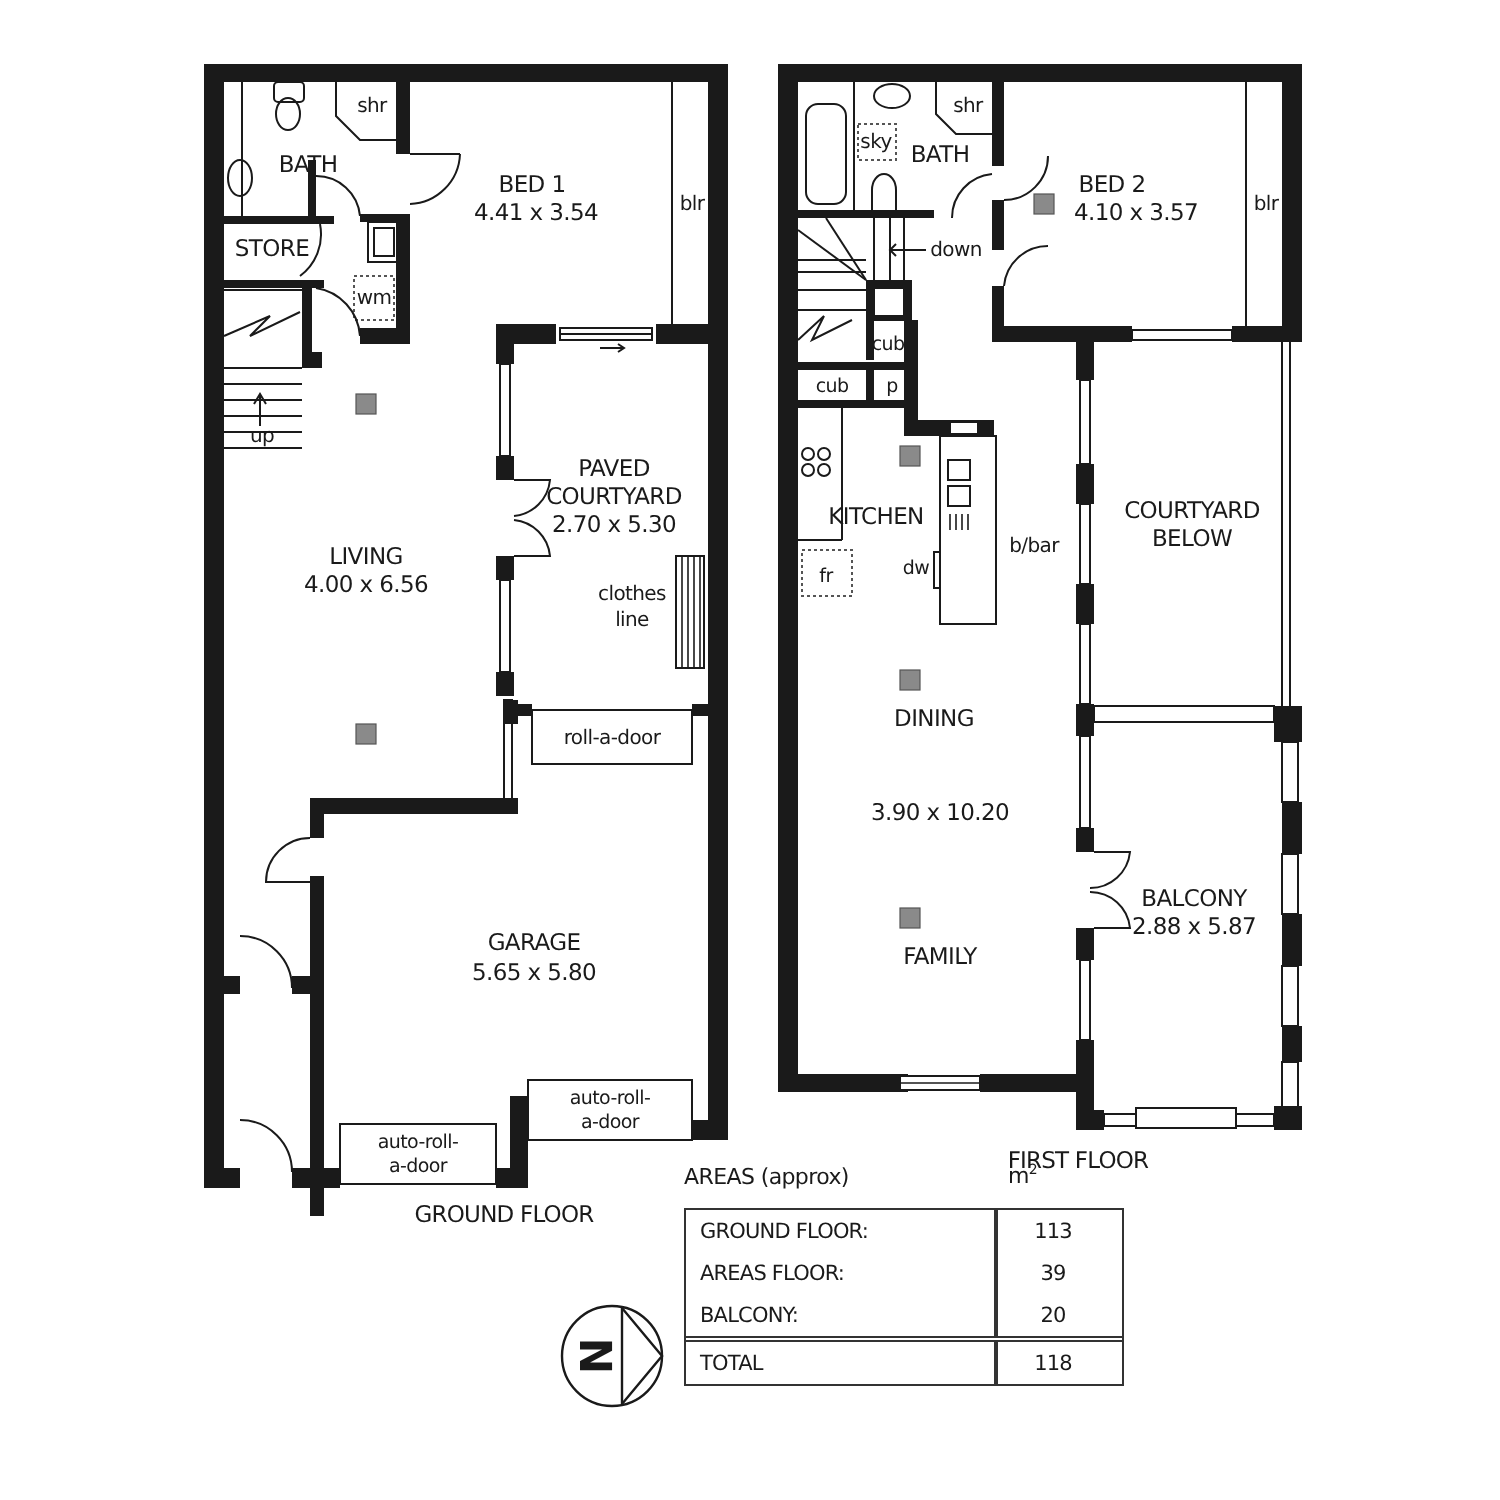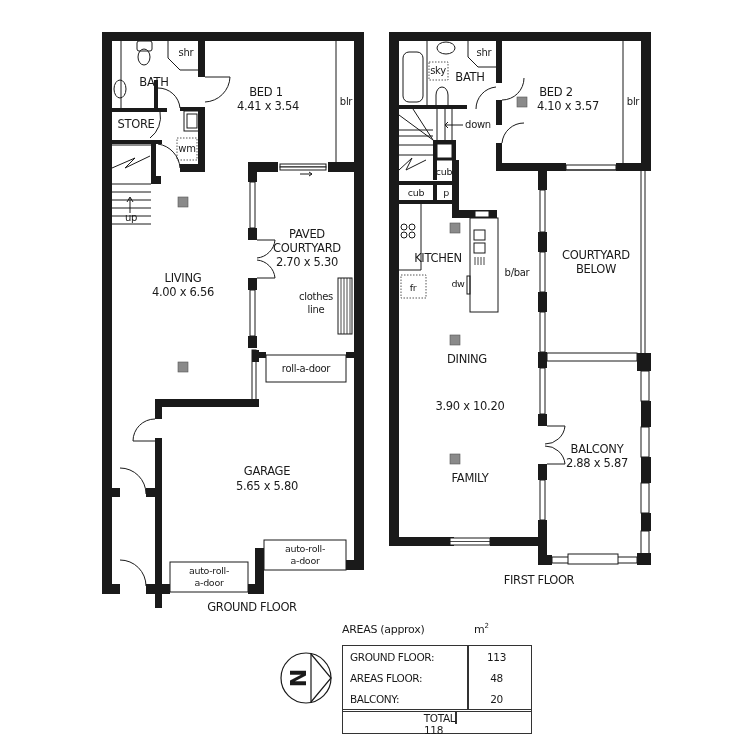--- a/index.html
+++ b/index.html
@@ -8,29 +8,29 @@
   svg { position: absolute; left: 0; top: 0; }
   .lbl { font-family: "DejaVu Sans", sans-serif; font-size: 11.5px; fill: #1a1a1a; text-anchor: middle; letter-spacing: -0.3px; }
   .lbl-sm { font-family: "DejaVu Sans", sans-serif; font-size: 10px; fill: #1a1a1a; text-anchor: middle; letter-spacing: -0.3px; }
   .lbl-xs { font-family: "DejaVu Sans", sans-serif; font-size: 9.5px; fill: #1a1a1a; text-anchor: middle; letter-spacing: -0.3px; }
   .floor-title { font-family: "DejaVu Sans", sans-serif; font-size: 11.5px; fill: #1a1a1a; text-anchor: middle; letter-spacing: -0.4px; }
   .wall { fill: #1a1a1a; }
   .thin { fill: none; stroke: #1a1a1a; stroke-width: 1; }
   .thin2 { fill: #fff; stroke: #1a1a1a; stroke-width: 1; }
   .dashed { fill: none; stroke: #555; stroke-width: 1; stroke-dasharray: 1.5 1.5; }
   .vent { fill: #8a8a8a; stroke: #555; stroke-width: 0.6; }
-  .areas-table { position: absolute; left: 342px; top: 616px; width: 190px; font-family: "DejaVu Sans", sans-serif; }
+  .areas-table { position: absolute; left: 342px; top: 575px; width: 220px; font-family: "DejaVu Sans", sans-serif; }
   .areas-head { display: flex; justify-content: space-between; font-size: 11px; letter-spacing: -0.3px; height: 20px; align-items: flex-end; }
   .areas-head .unit { width: 60px; text-align: left; position: relative; left: 2px; }
   .areas-head sup { font-size: 7px; }
   .areas-box { border: 1.5px solid #333; margin-top: 9px; }
   .areas-row { display: flex; font-size: 10.5px; letter-spacing: -0.4px; height: 21px; align-items: center; }
   .areas-row .k { flex: 1; padding-left: 7px; border-right: 2.5px solid #333; height: 100%; display: flex; align-items: center; text-align: right; }
   .areas-row .v { width: 55px; text-align: center; padding-right: 7px; }
-  .areas-total { border-top: 3px double #333; flex-direction: column; }
+  .areas-total { border-top: 3px double #333; }
   .compass { position: absolute; left: 278px; top: 650px; }
 </style>
 </head>
 <body>
 
 <svg width="750" height="750" viewBox="0 0 750 750">
 
   <g>
 
     <rect class="wall" x="102" y="32" width="10" height="562"></rect>
@@ -309,21 +309,21 @@
     <span>AREAS (approx)</span>
     <span class="unit"><span>m</span><sup>2</sup></span>
   </div>
   <div class="areas-box">
     <div class="areas-row">
       <span class="k">GROUND FLOOR:</span>
       <span class="v">113</span>
     </div>
     <div class="areas-row">
       <span class="k">AREAS FLOOR:</span>
-      <span class="v">48</span>
+      <span class="v">39</span>
     </div>
     <div class="areas-row">
       <span class="k">BALCONY:</span>
       <span class="v">20</span>
     </div>
     <div class="areas-row areas-total">
       <span class="k">TOTAL</span>
       <span class="v">118</span>
     </div>
   </div>

